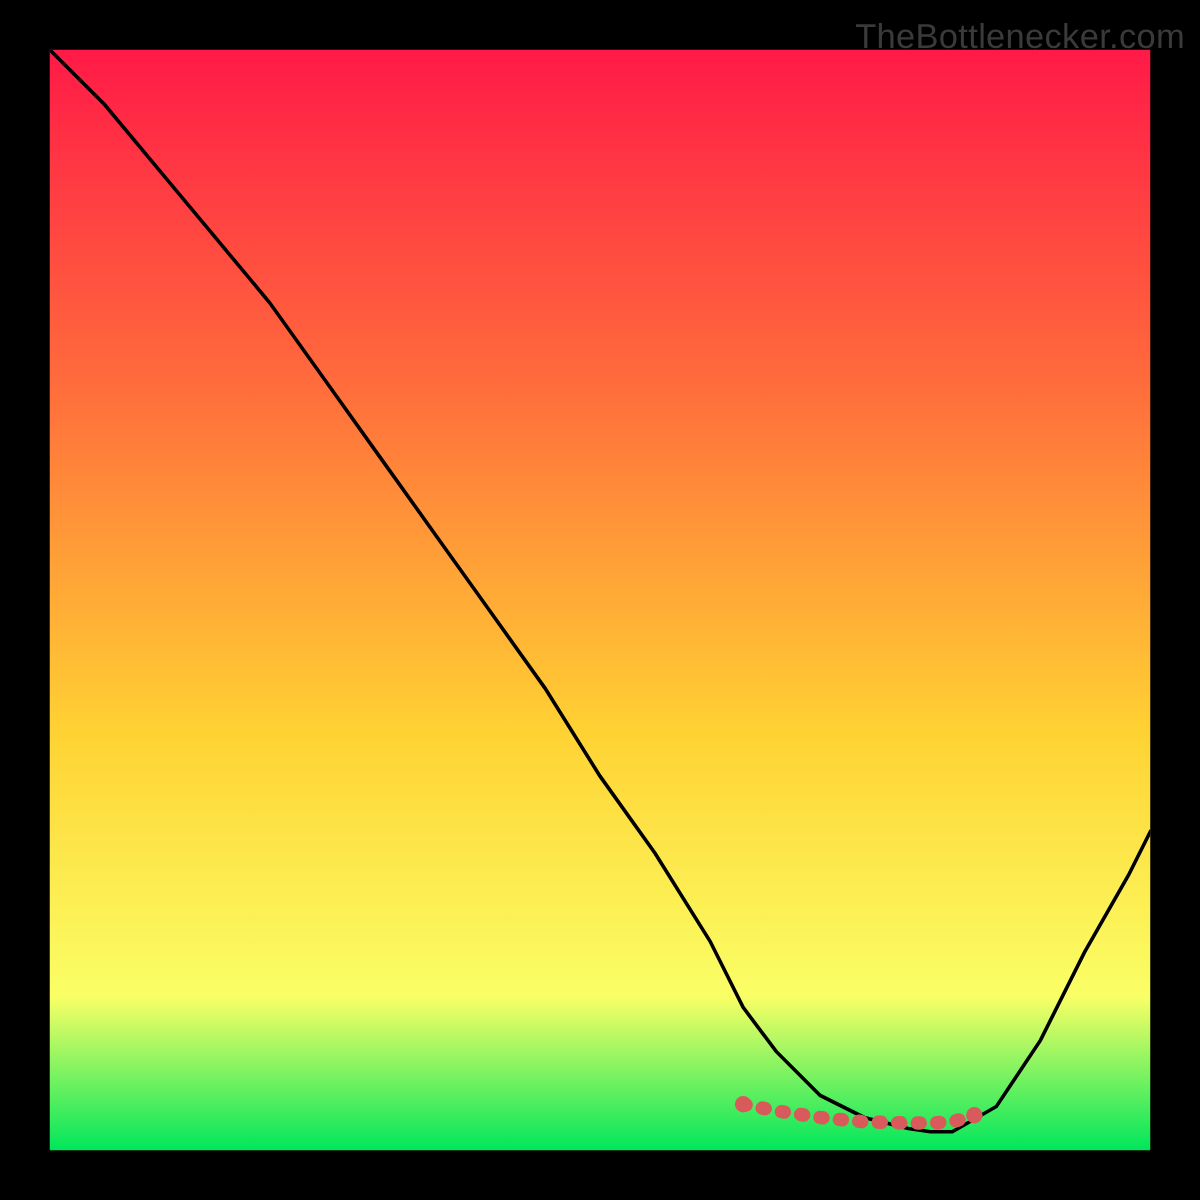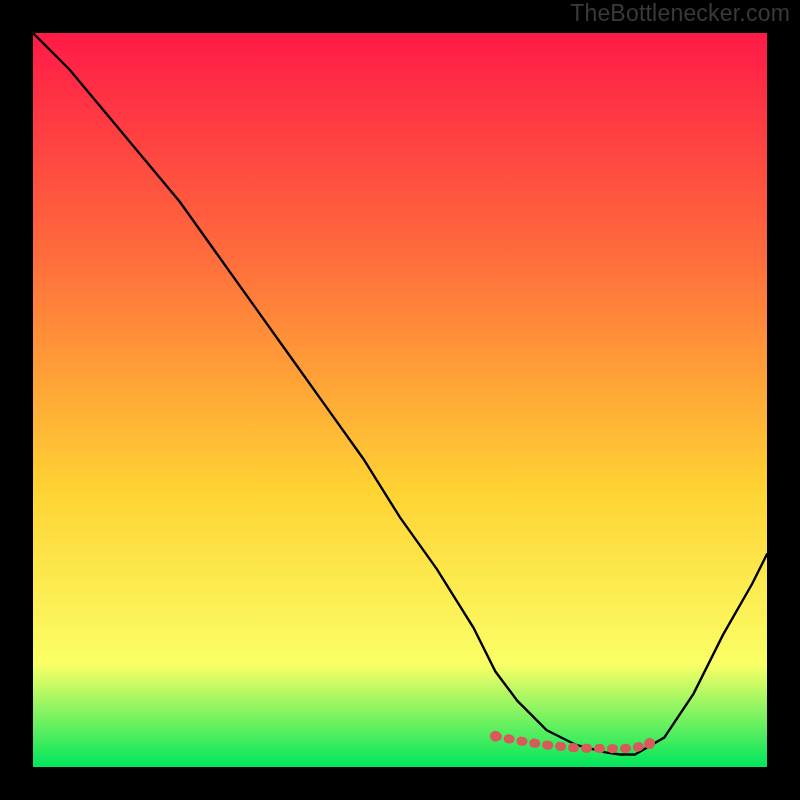--- a/index.html
+++ b/index.html
@@ -12,21 +12,21 @@
     font-family: Arial, Helvetica, sans-serif;
   }
   .outer {
     width: 800px;
     height: 800px;
     background: #000;
     position: relative;
   }
   .watermark {
     position: absolute;
-    top: 0;
+    top: 11px;
     right: 10px;
     color: #3a3a3a;
     font-size: 23px;
     font-weight: 500;
     letter-spacing: 0.2px;
   }
   .plot {
     position: absolute;
     left: 33px;
     top: 33px;

